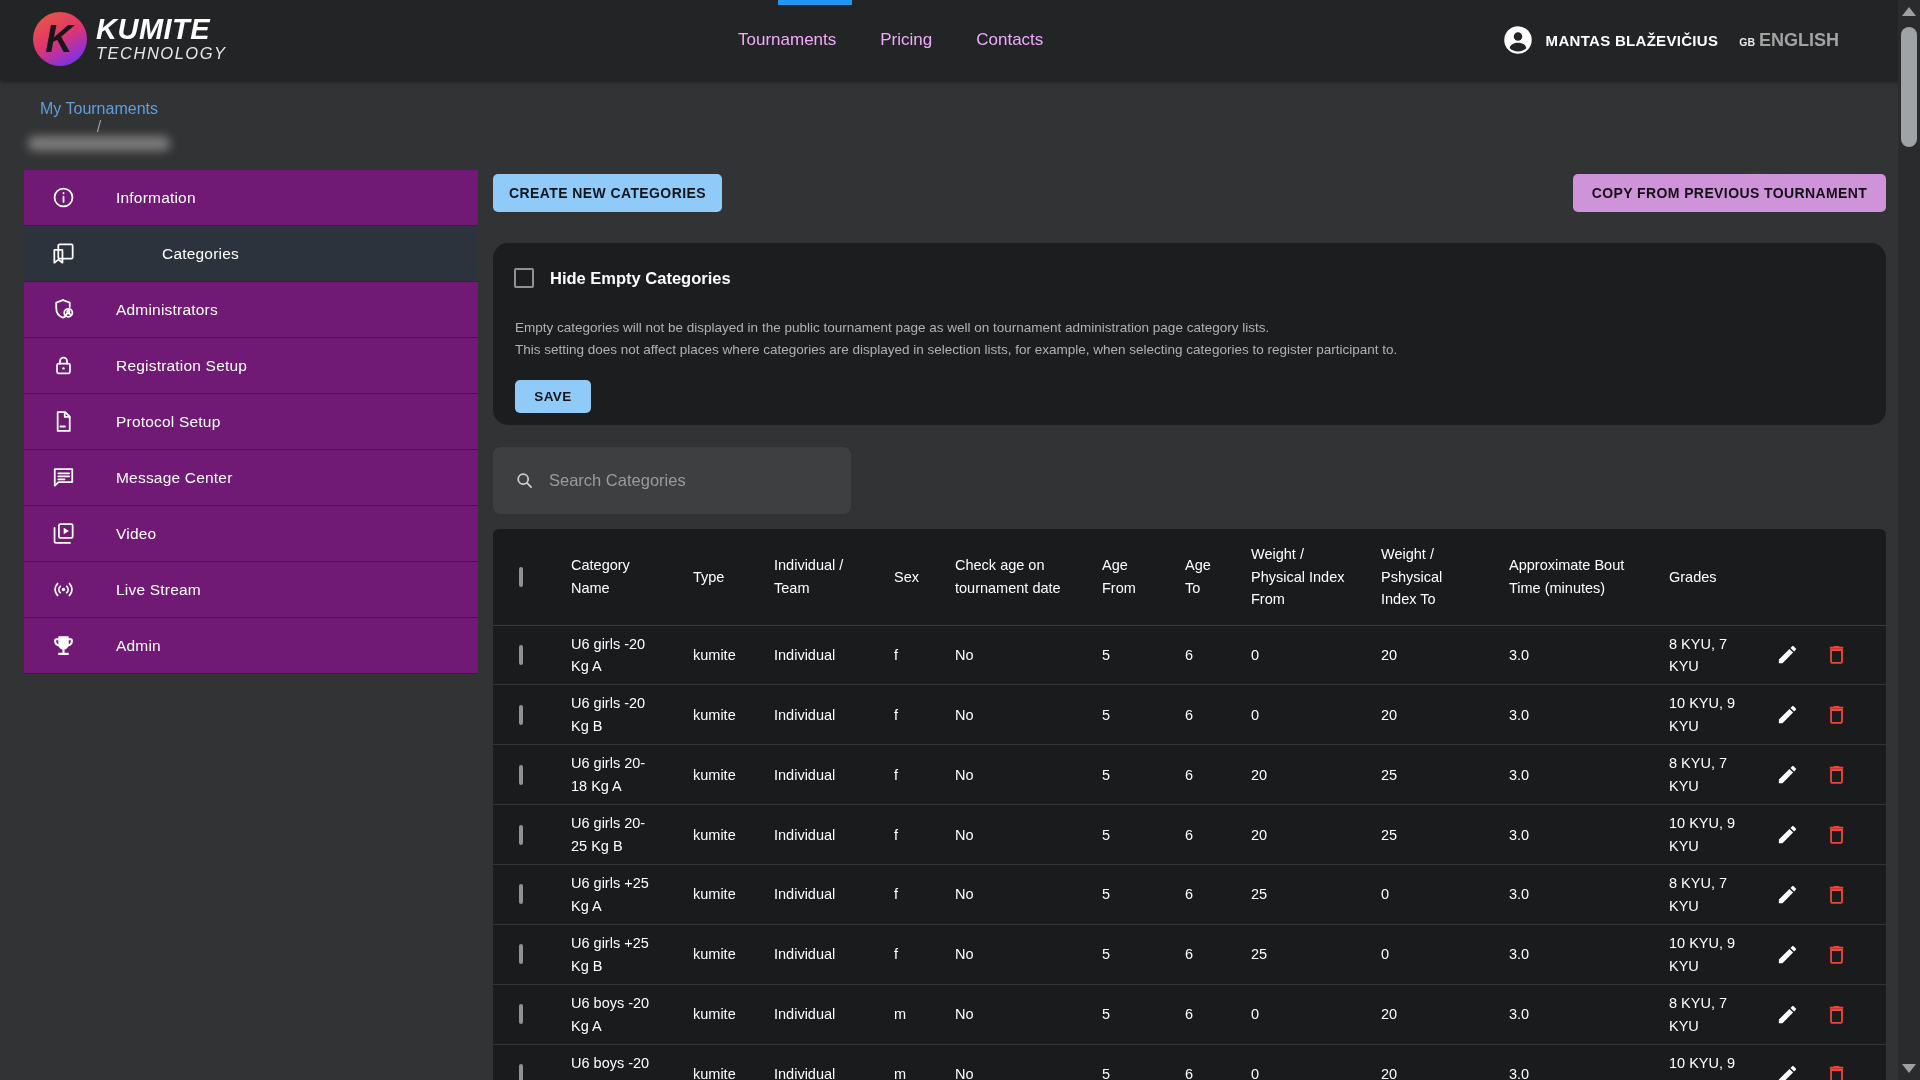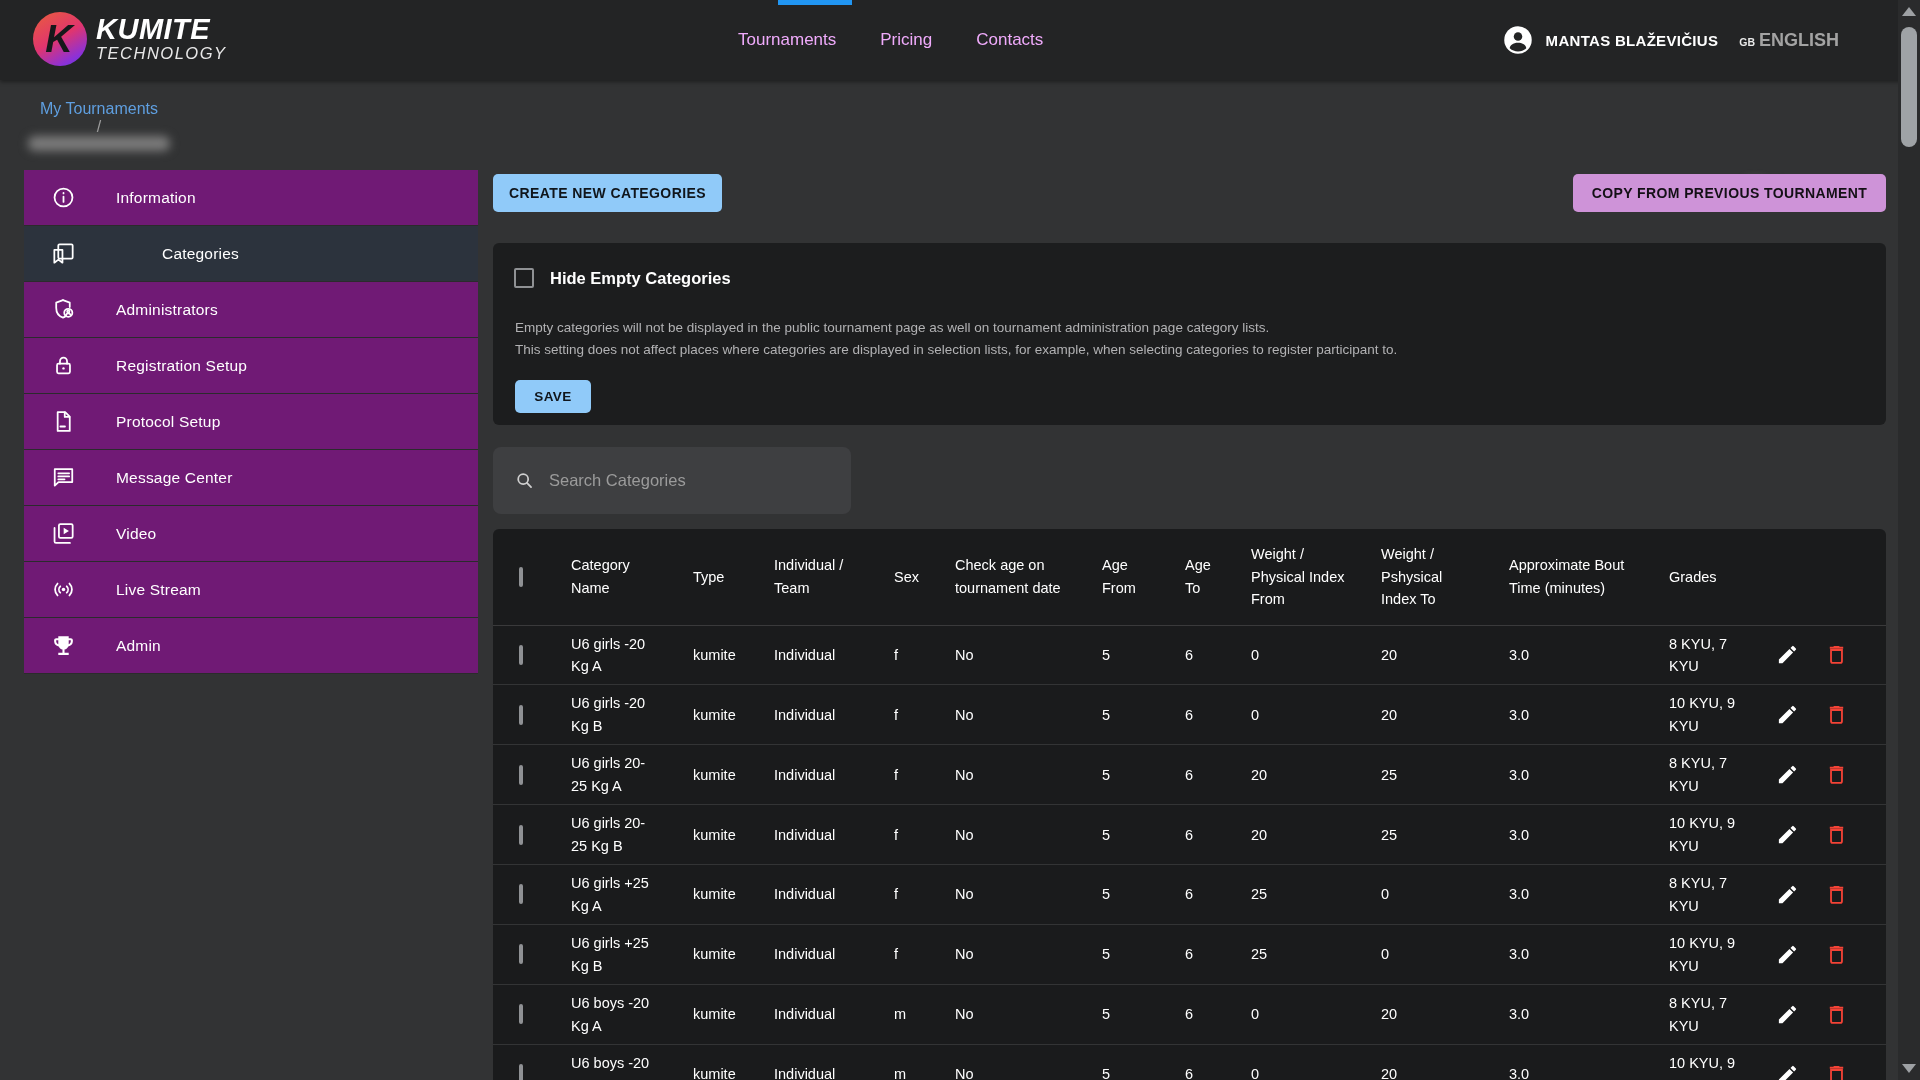--- a/index.html
+++ b/index.html
@@ -70,21 +70,21 @@
     border:none; border-radius:5px; font-family:"Liberation Sans",sans-serif;
     font-weight:700; letter-spacing:.4px; cursor:pointer;
   }
   .btn-blue{ background:#90caf9; color:#10151b; }
   .btn-purple{ background:#ce93d8; color:#141016; }
   .btn-create{ position:absolute; left:0; top:0; width:229px; height:38px; font-size:14px; }
   .btn-copy{ position:absolute; right:0; top:0; width:313px; height:38px; font-size:14px; }
 
   .panel{
     position:absolute; left:0; top:69px; width:1393px; height:182px;
-    background:#1c1d1e; border-radius:6px;
+    background:#1c1d1e; border-radius:15px;
   }
   .cbx{ width:20px; height:20px; border:2px solid #8f9194; border-radius:2px; background:transparent; flex:none; cursor:pointer; }
   .hide-row{ position:absolute; left:21px; top:25px; display:flex; align-items:center; }
   .hide-label{ margin-left:16px; font-size:16.5px; font-weight:700; color:#fff; }
   .desc1{ position:absolute; left:22px; top:77px; font-size:13.5px; color:#b2b2b4; }
   .desc2{ position:absolute; left:22px; top:99px; font-size:13.5px; color:#b2b2b4; }
   .btn-save{ position:absolute; left:22px; top:137px; width:76px; height:33px; font-size:13.5px; }
 
   .searchbox{
     position:absolute; left:0; top:273px; width:358px; height:67px;
@@ -356,21 +356,21 @@
                   <svg viewBox="0 0 24 24">
                     <path d="M6.3 7.3h11.4V19a1.7 1.7 0 0 1-1.7 1.7H8A1.7 1.7 0 0 1 6.3 19z" fill="none" stroke="#f44336" stroke-width="1.9"></path>
                     <path d="M15.5 4l-1-1h-5l-1 1H5v2h14V4z" fill="#f44336"></path>
                   </svg>
                 </button>
               </span>
             </td>
           </tr>
           <tr>
             <td class="c0"><span class="cbx"></span></td>
-            <td class="c1">U6 girls 20-25 Kg A</td>
+            <td class="c1">U6 girls 20-18 Kg A</td>
             <td class="c2">kumite</td>
             <td class="c3">Individual</td>
             <td class="c4">f</td>
             <td class="c5">No</td>
             <td class="c6">5</td>
             <td class="c7">6</td>
             <td class="c8">20</td>
             <td class="c9">25</td>
             <td class="c10">3.0</td>
             <td class="c11">8 KYU, 7 KYU</td>

